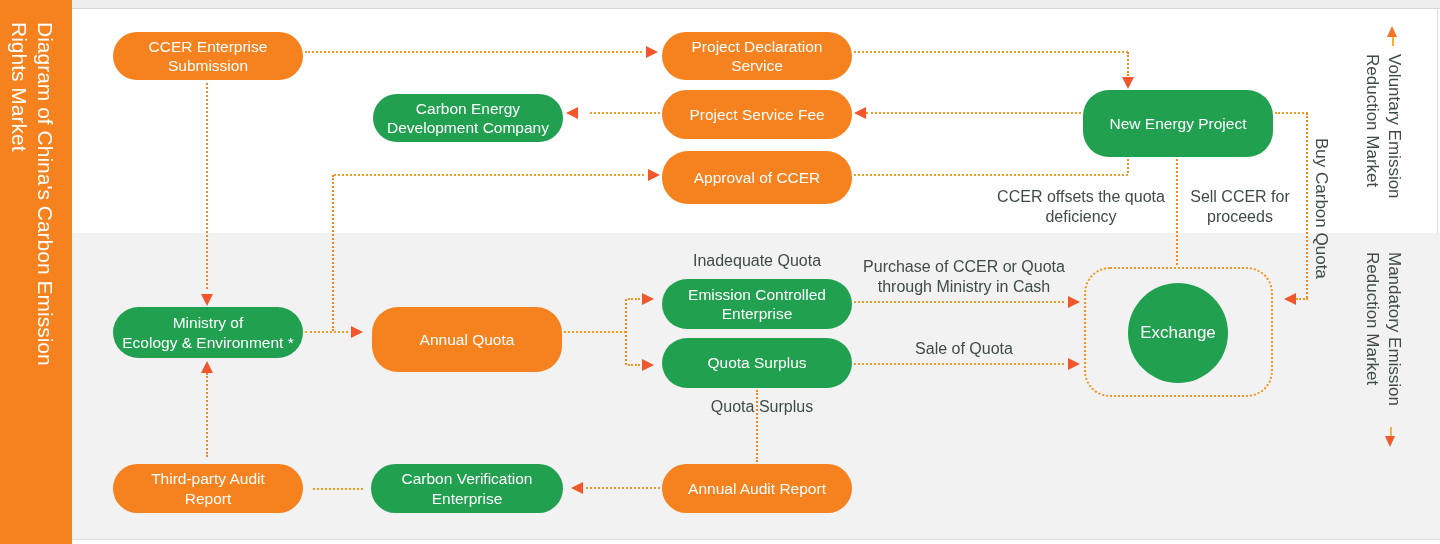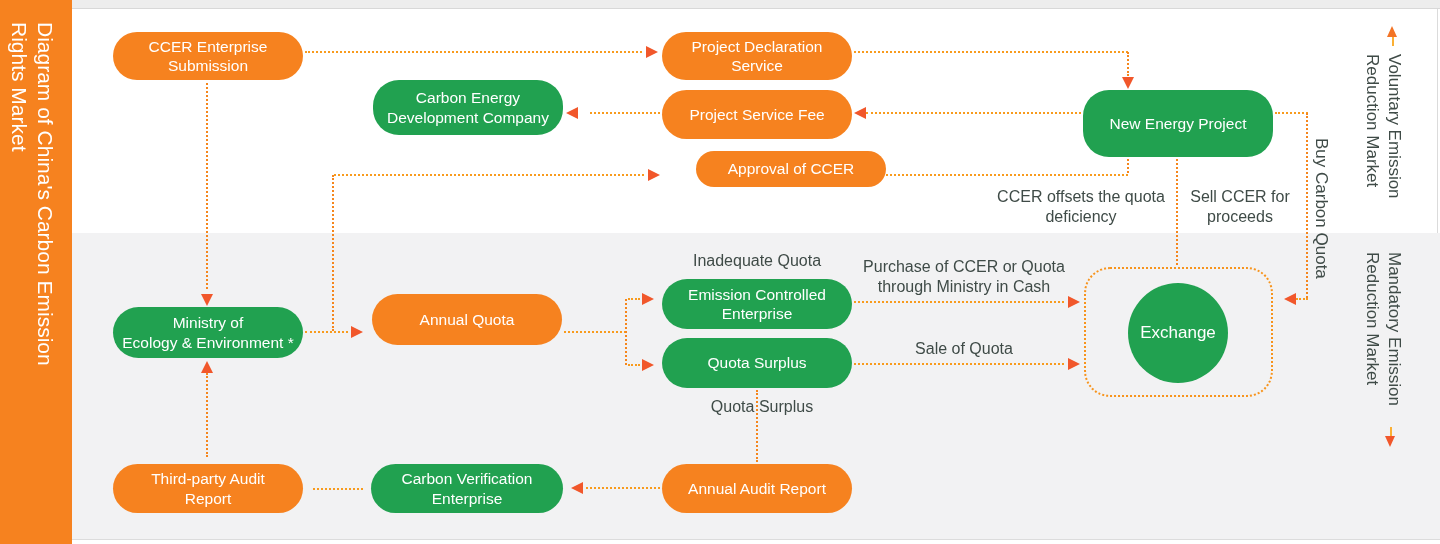--- a/index.html
+++ b/index.html
@@ -152,38 +152,38 @@
   </div>
 
   <div class="node orange" style="left:113px;top:32px;width:190px;height:48px">
       <span>CCER Enterprise
 Submission</span>
     </div>
   <div class="node orange" style="left:662px;top:32px;width:190px;height:48px">
       <span>Project Declaration
 Service</span>
     </div>
-  <div class="node green" style="left:373px;top:80px;width:190px;height:55px">
+  <div class="node green" style="left:373px;top:94px;width:190px;height:48px">
       <span>Carbon Energy
 Development Company</span>
     </div>
   <div class="node orange" style="left:662px;top:90px;width:190px;height:49px">
       <span>Project Service Fee</span>
     </div>
   <div class="node green" style="left:1083px;top:90px;width:190px;height:67px">
       <span>New Energy Project</span>
     </div>
-  <div class="node orange" style="left:696px;top:151px;width:190px;height:36px">
+  <div class="node orange" style="left:662px;top:151px;width:190px;height:53px">
       <span>Approval of CCER</span>
     </div>
   <div class="node green" style="left:113px;top:307px;width:190px;height:51px">
       <span>Ministry of
 Ecology &amp; Environment *</span>
     </div>
-  <div class="node orange" style="left:372px;top:294px;width:190px;height:51px">
+  <div class="node orange" style="left:372px;top:307px;width:190px;height:65px">
       <span>Annual Quota</span>
     </div>
   <div class="node green" style="left:662px;top:279px;width:190px;height:50px">
       <span>Emission Controlled
 Enterprise</span>
     </div>
   <div class="node green" style="left:662px;top:338px;width:190px;height:50px">
       <span>Quota Surplus</span>
     </div>
   <div class="node orange" style="left:113px;top:464px;width:190px;height:49px">

